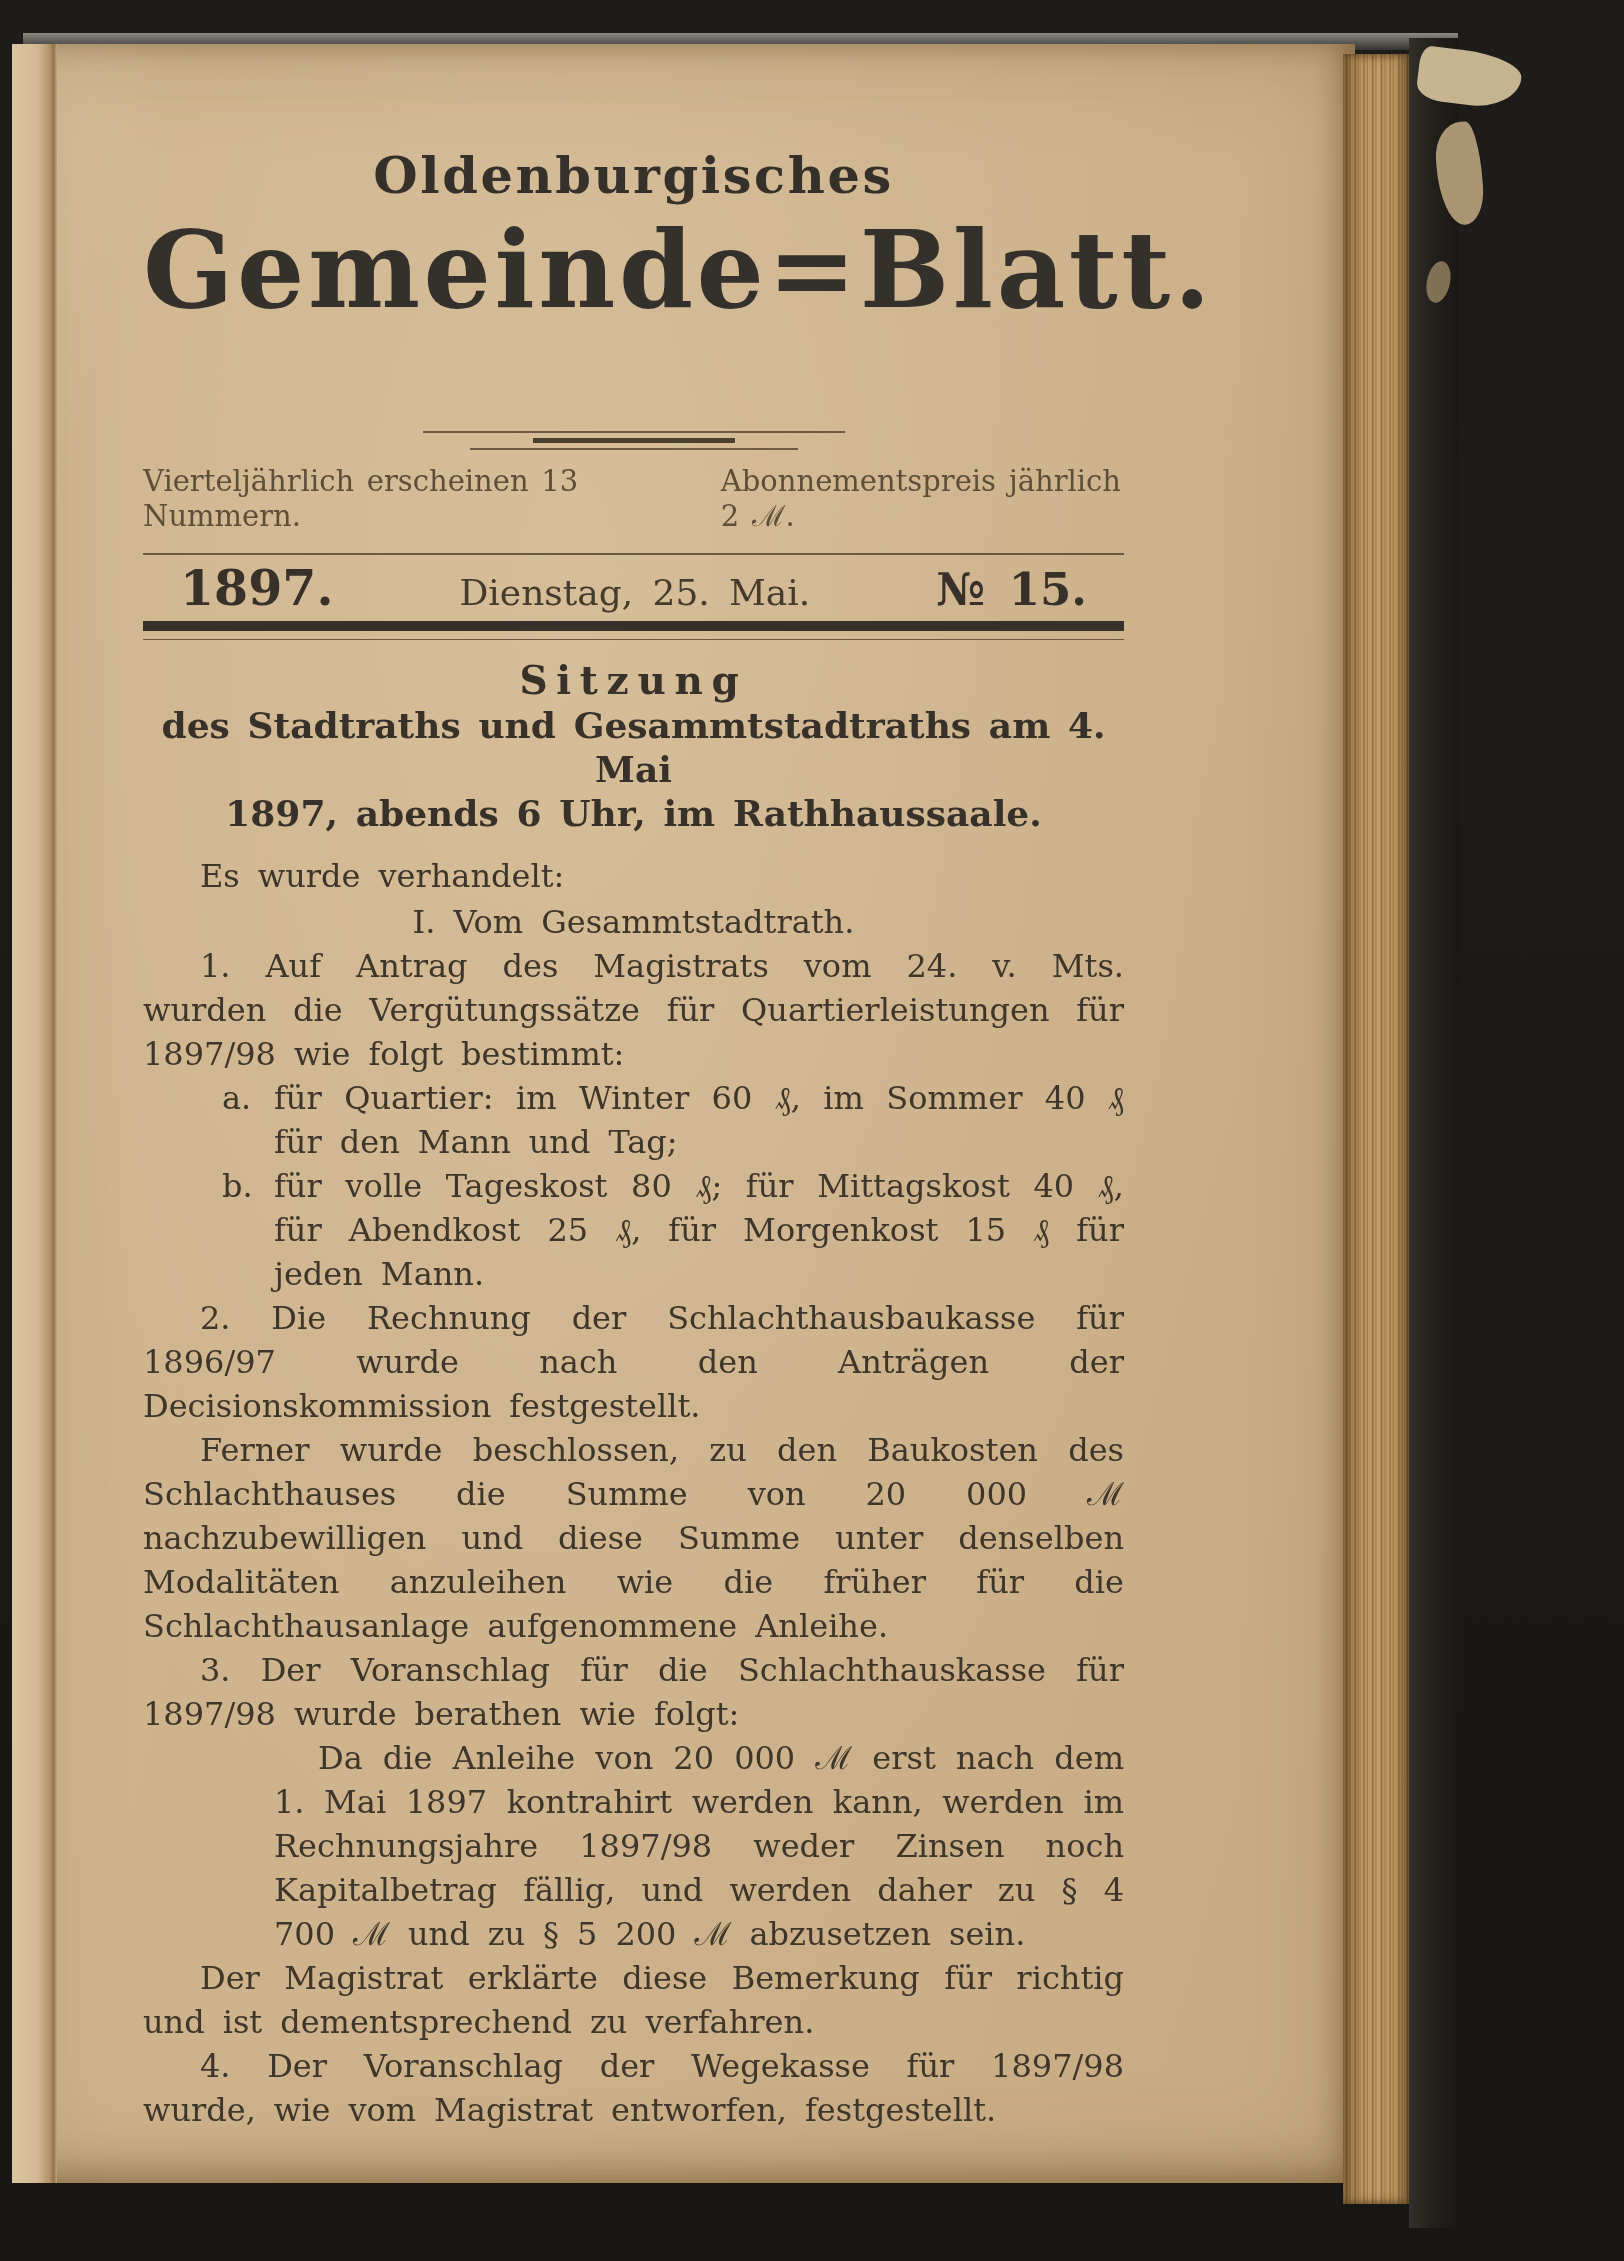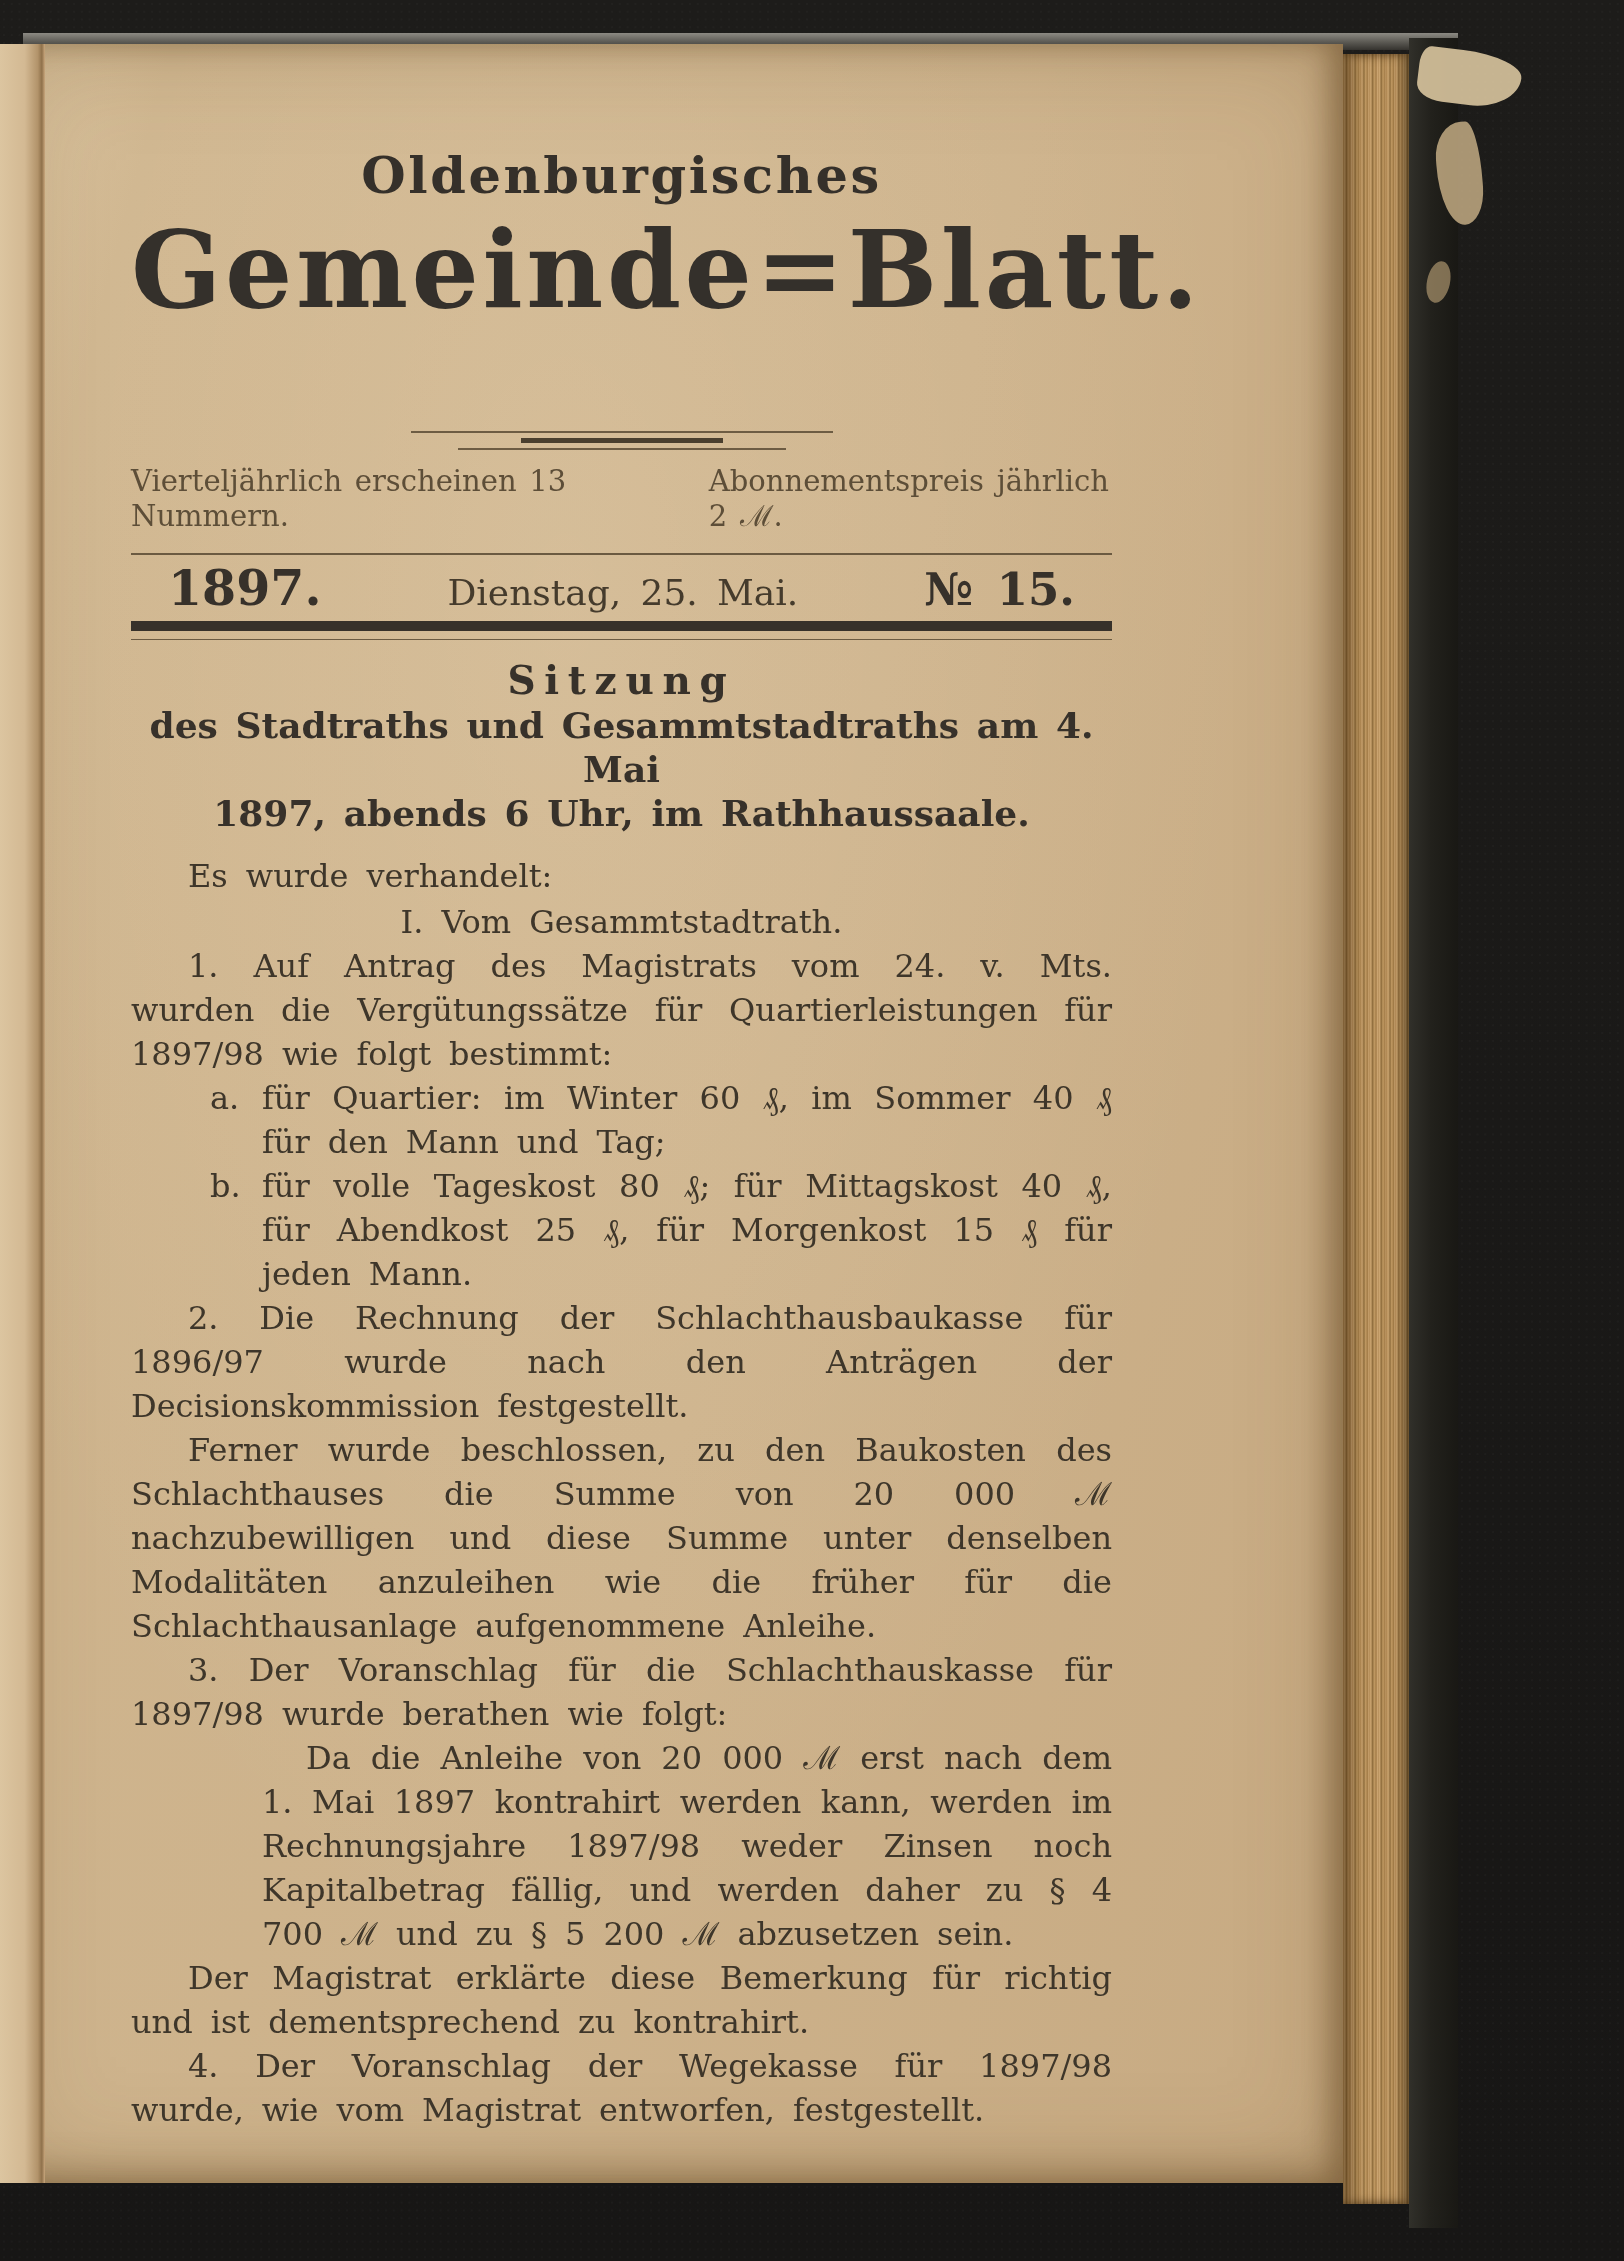--- a/index.html
+++ b/index.html
@@ -15,21 +15,21 @@
       linear-gradient(180deg,#1d1c1a,#171615);
     background-size:7.8px 7.8px, 100% 100%;
   }
   
   .top-metal {
     position:absolute; left:22.6px; top:33px; width:1435px; height:17.4px;
     background:linear-gradient(180deg,#8c8a83,#5a5852 55%,#35332f);
   }
   
   .page {
-    position:absolute; left:0; top:44px; width:1343px; height:2139px;
+    position:absolute; left:12px; top:44px; width:1343px; height:2139px;
     background:
       radial-gradient(ellipse at 42% 26%, rgba(255,244,220,0.16), transparent 62%),
       linear-gradient(105deg,#d8c19c 0%,#cfb58e 9%,#cdb28b 55%,#c7aa82 100%);
     box-shadow:
       inset 0 0 105px rgba(96,64,24,.26),
       inset -14px 0 26px rgba(85,58,22,.35),
       inset 0 -15.7px 35px rgba(85,58,22,.22);
   }
   
   .fold {
@@ -170,21 +170,21 @@
 
         <div class="li">
           <span class="label">b.</span>
           <p>für volle Tageskost 80 ₰; für Mittagskost 40 ₰, für Abendkost 25 ₰, für Morgenkost 15 ₰ für jeden Mann.</p>
         </div>
 
         <p class="para">2. Die Rechnung der Schlachthausbaukasse für 1896/97 wurde nach den Anträgen der Decisionskommission festgestellt.</p>
         <p class="para">Ferner wurde beschlossen, zu den Baukosten des Schlachthauses die Summe von 20 000 ℳ nachzubewilligen und diese Summe unter denselben Modalitäten anzuleihen wie die früher für die Schlachthausanlage aufgenommene Anleihe.</p>
         <p class="para">3. Der Voranschlag für die Schlachthauskasse für 1897/98 wurde berathen wie folgt:</p>
         <p class="block">Da die Anleihe von 20 000 ℳ erst nach dem 1. Mai 1897 kontrahirt werden kann, werden im Rechnungsjahre 1897/98 weder Zinsen noch Kapitalbetrag fällig, und werden daher zu § 4 700 ℳ und zu § 5 200 ℳ abzusetzen sein.</p>
-        <p class="para">Der Magistrat erklärte diese Bemerkung für richtig und ist dementsprechend zu kontrahirt.</p>
+        <p class="para">Der Magistrat erklärte diese Bemerkung für richtig und ist dementsprechend zu verfahren.</p>
         <p class="para">4. Der Voranschlag der Wegekasse für 1897/98 wurde, wie vom Magistrat entworfen, festgestellt.</p>
       </article>
 
     </div>
   </section>
 
   <div class="fore-edge"></div>
   <div class="cover"></div>
   <div class="torn-a"></div>
   <div class="torn-b"></div>

